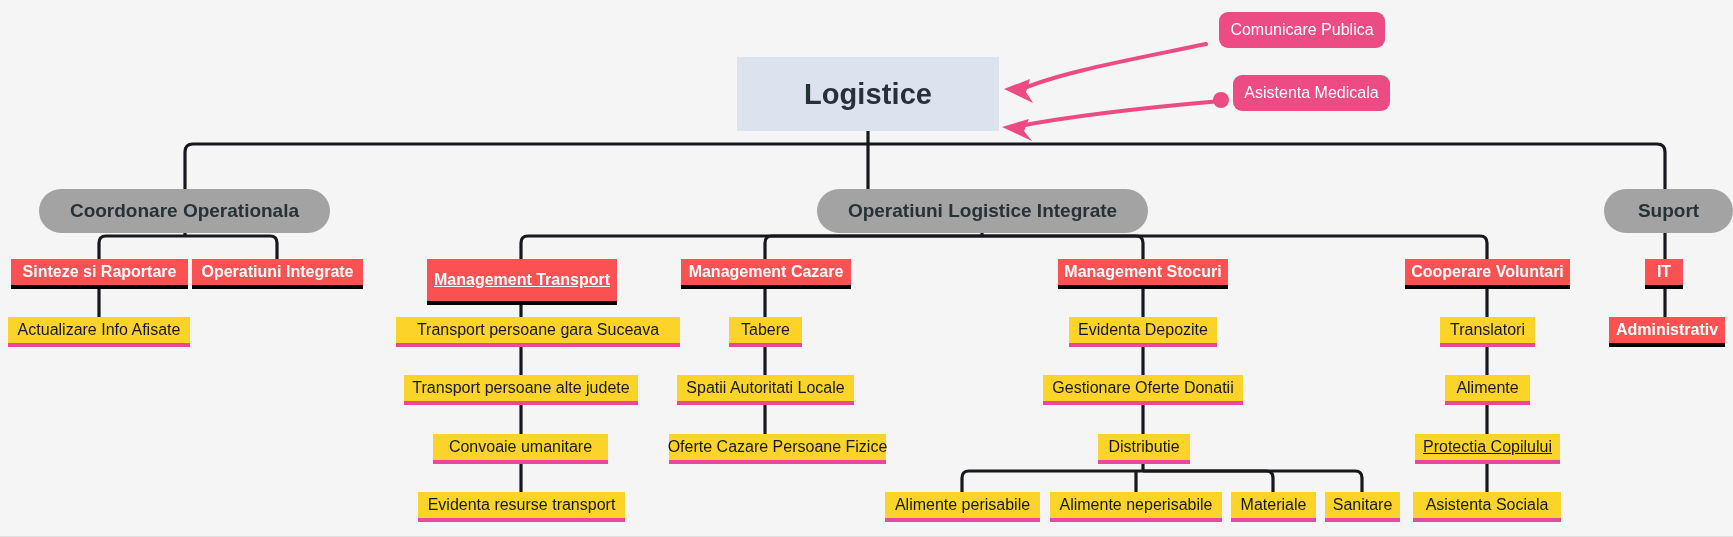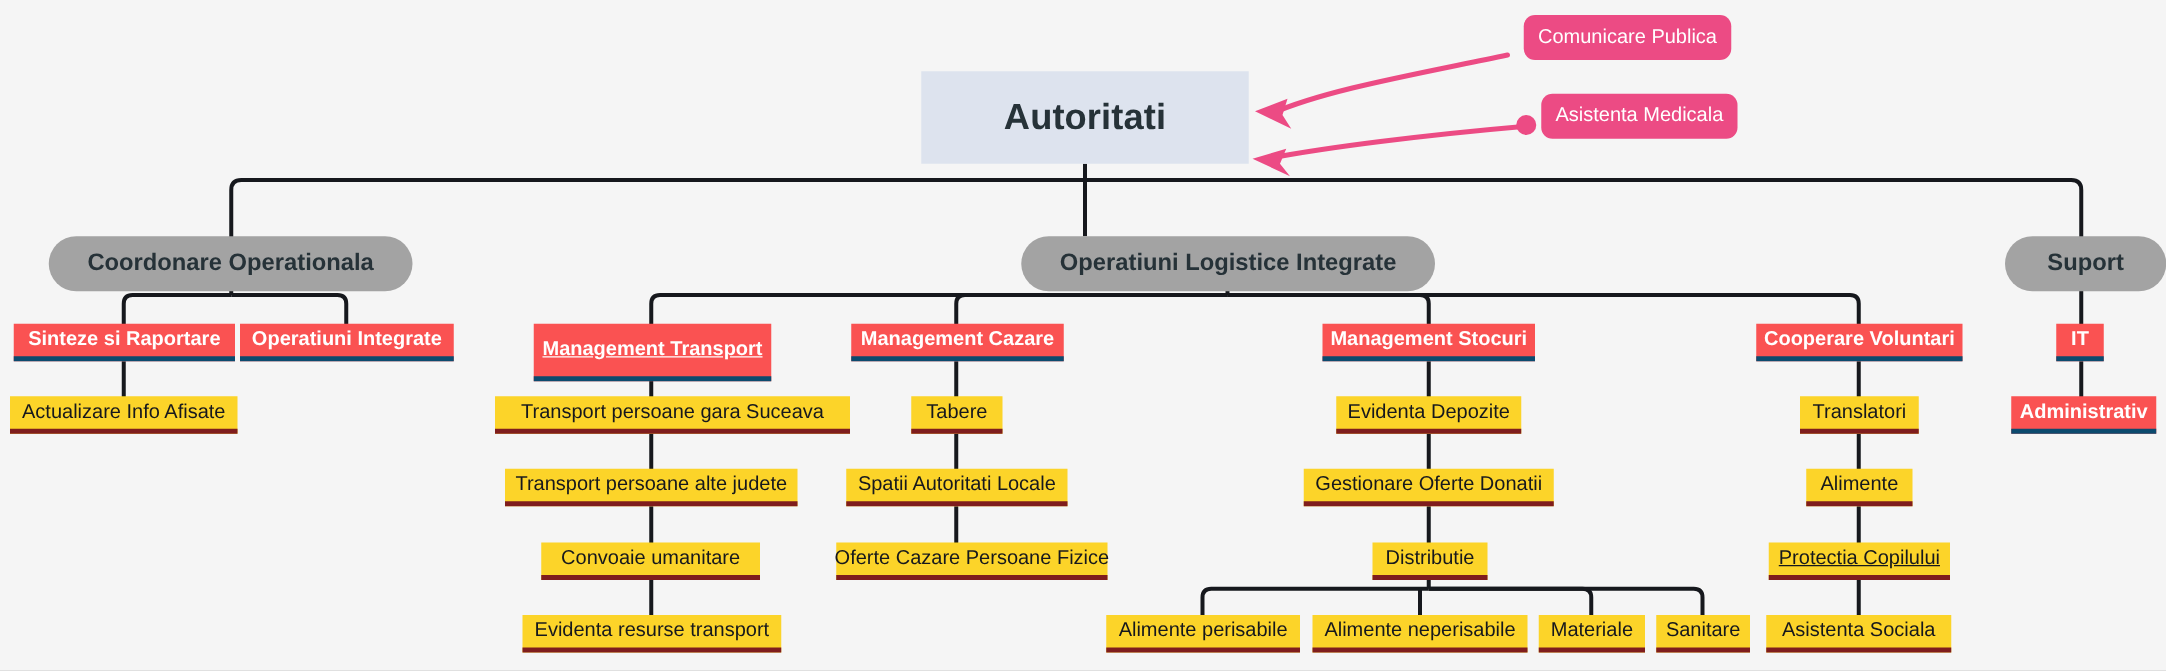--- a/index.html
+++ b/index.html
@@ -45,29 +45,29 @@
     font-size: 19px;
     font-weight: bold;
     border-radius: 26px;
   }
   
   .node.red {
     background: #fa5252;
     color: #ffffff;
     font-size: 16px;
     font-weight: bold;
-    border-bottom: 4px solid #0c4a6e;
+    border-bottom: 4px solid #000000;
   }
   
   .node.yellow {
     background: #fcd429;
     color: #16181d;
     font-size: 16px;
     font-weight: normal;
-    border-bottom: 4px solid #7f1d1d;
+    border-bottom: 4px solid #ec4899;
   }
   
   .node.note {
     background: #ec4b84;
     color: #ffffff;
     font-size: 16px;
     font-weight: normal;
     border-radius: 9px;
   }
   .bottom-rule {
@@ -138,21 +138,21 @@
       <path d="M 1221 101 C 1140 108, 1060 118, 1014 127"></path>
     </g>
     <g fill="#ec4b84" stroke="none">
       <path d="M 1004 89 L 1030 79 L 1026 92 L 1033 103 Z"></path>
       <path d="M 1002 127 L 1029 119 L 1024 131 L 1032 141 Z"></path>
       <circle cx="1221" cy="100" r="8"></circle>
     </g>
   </svg>
 
   <div class="node root" style="left:737px; top:57px; width:262px; height:74px;">
-    <span>Autoritati</span>
+    <span>Logistice</span>
   </div>
 
   <div class="node branch" style="left:39px; top:189px; width:291px; height:44px;">
     <span>Coordonare Operationala</span>
   </div>
   <div class="node branch" style="left:817px; top:189px; width:331px; height:44px;">
     <span>Operatiuni Logistice Integrate</span>
   </div>
   <div class="node branch" style="left:1604px; top:189px; width:129px; height:44px;">
     <span>Suport</span>

